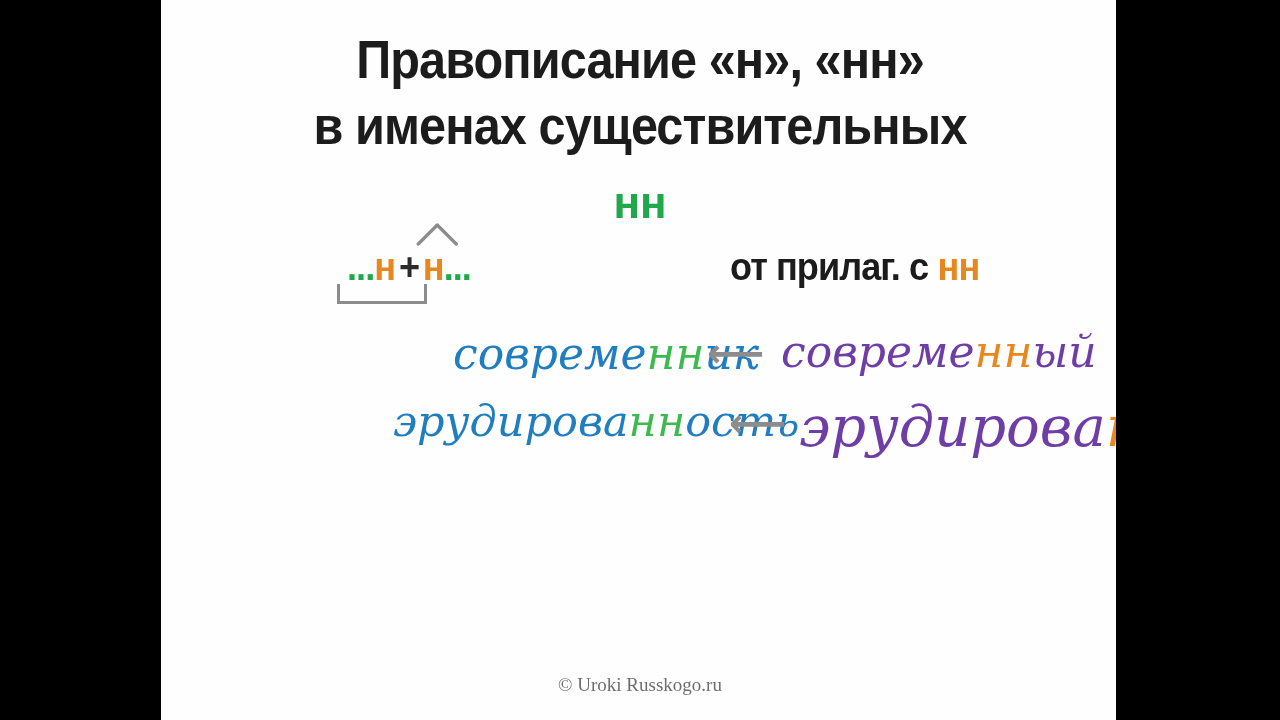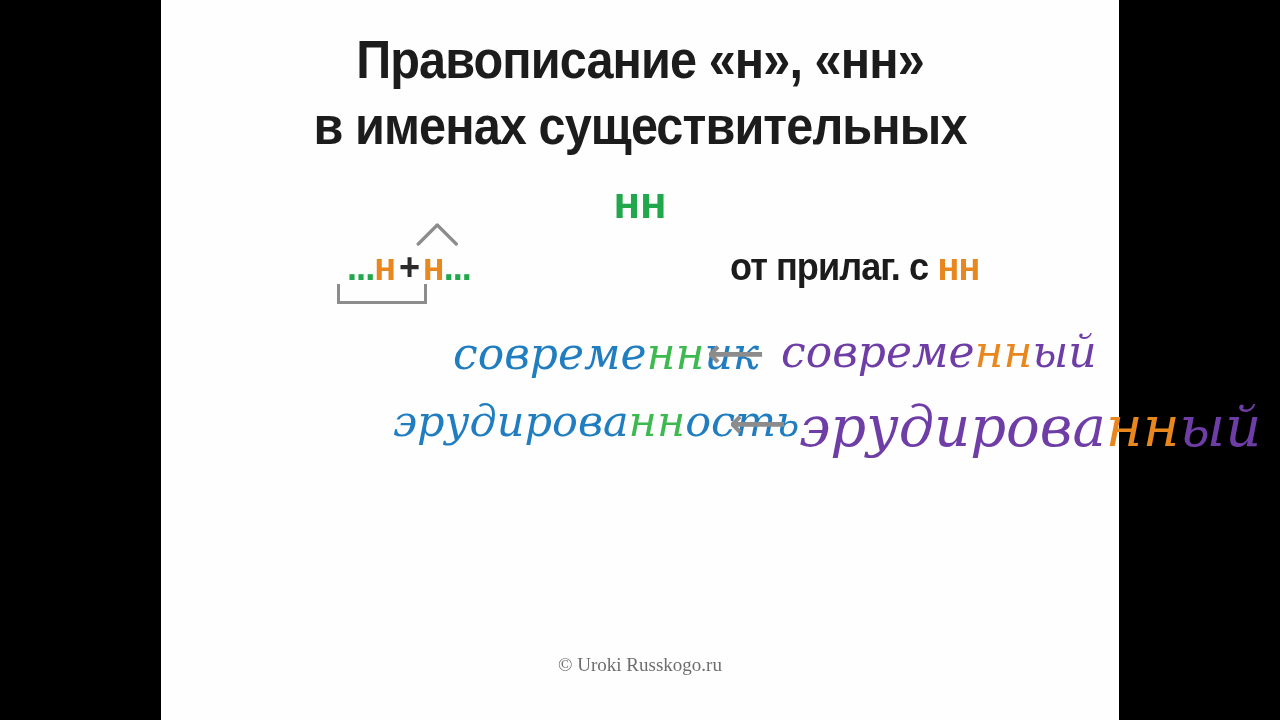--- a/index.html
+++ b/index.html
@@ -1,17 +1,17 @@
 <!DOCTYPE html>
 <html><head>
 <meta charset="utf-8">
 <style>
   html,body{margin:0;padding:0;background:#000;}
   .frame{
-    position:relative;width:1280px;height:720px;background:#000;overflow:hidden;
+    position:relative;width:1116px;height:720px;background:#000;overflow:hidden;
     font-family:"Liberation Sans",sans-serif;
   }
   .content{
     position:absolute;left:161px;top:0;width:958px;height:720px;background:#fefefe;
   }
   .abs{position:absolute;text-align:right;}
 
   
   .title{
     position:absolute;left:0;top:26px;width:958px;text-align:center;
@@ -67,21 +67,21 @@
   .noun-1{left:292px;top:328px;font-size:44px;}
   .arrow-1{left:546px;top:330px;}
   .adj-1{left:620px;top:326px;font-size:44px;}
 
   .noun-2{left:232px;top:396px;font-size:43px;}
   .arrow-2{left:568px;top:400px;}
   .adj-2{left:638px;top:394px;font-size:56px;}
 
   
   .footer{
-    position:absolute;left:0;top:654px;width:958px;text-align:center;
+    position:absolute;left:0;top:674px;width:958px;text-align:center;
     font-family:"Liberation Serif",serif;color:#6e6e6e;font-size:19px;
   }
 </style>
 </head>
 <body>
 
 <div class="frame">
   <div class="content">
 
     <div class="title">

